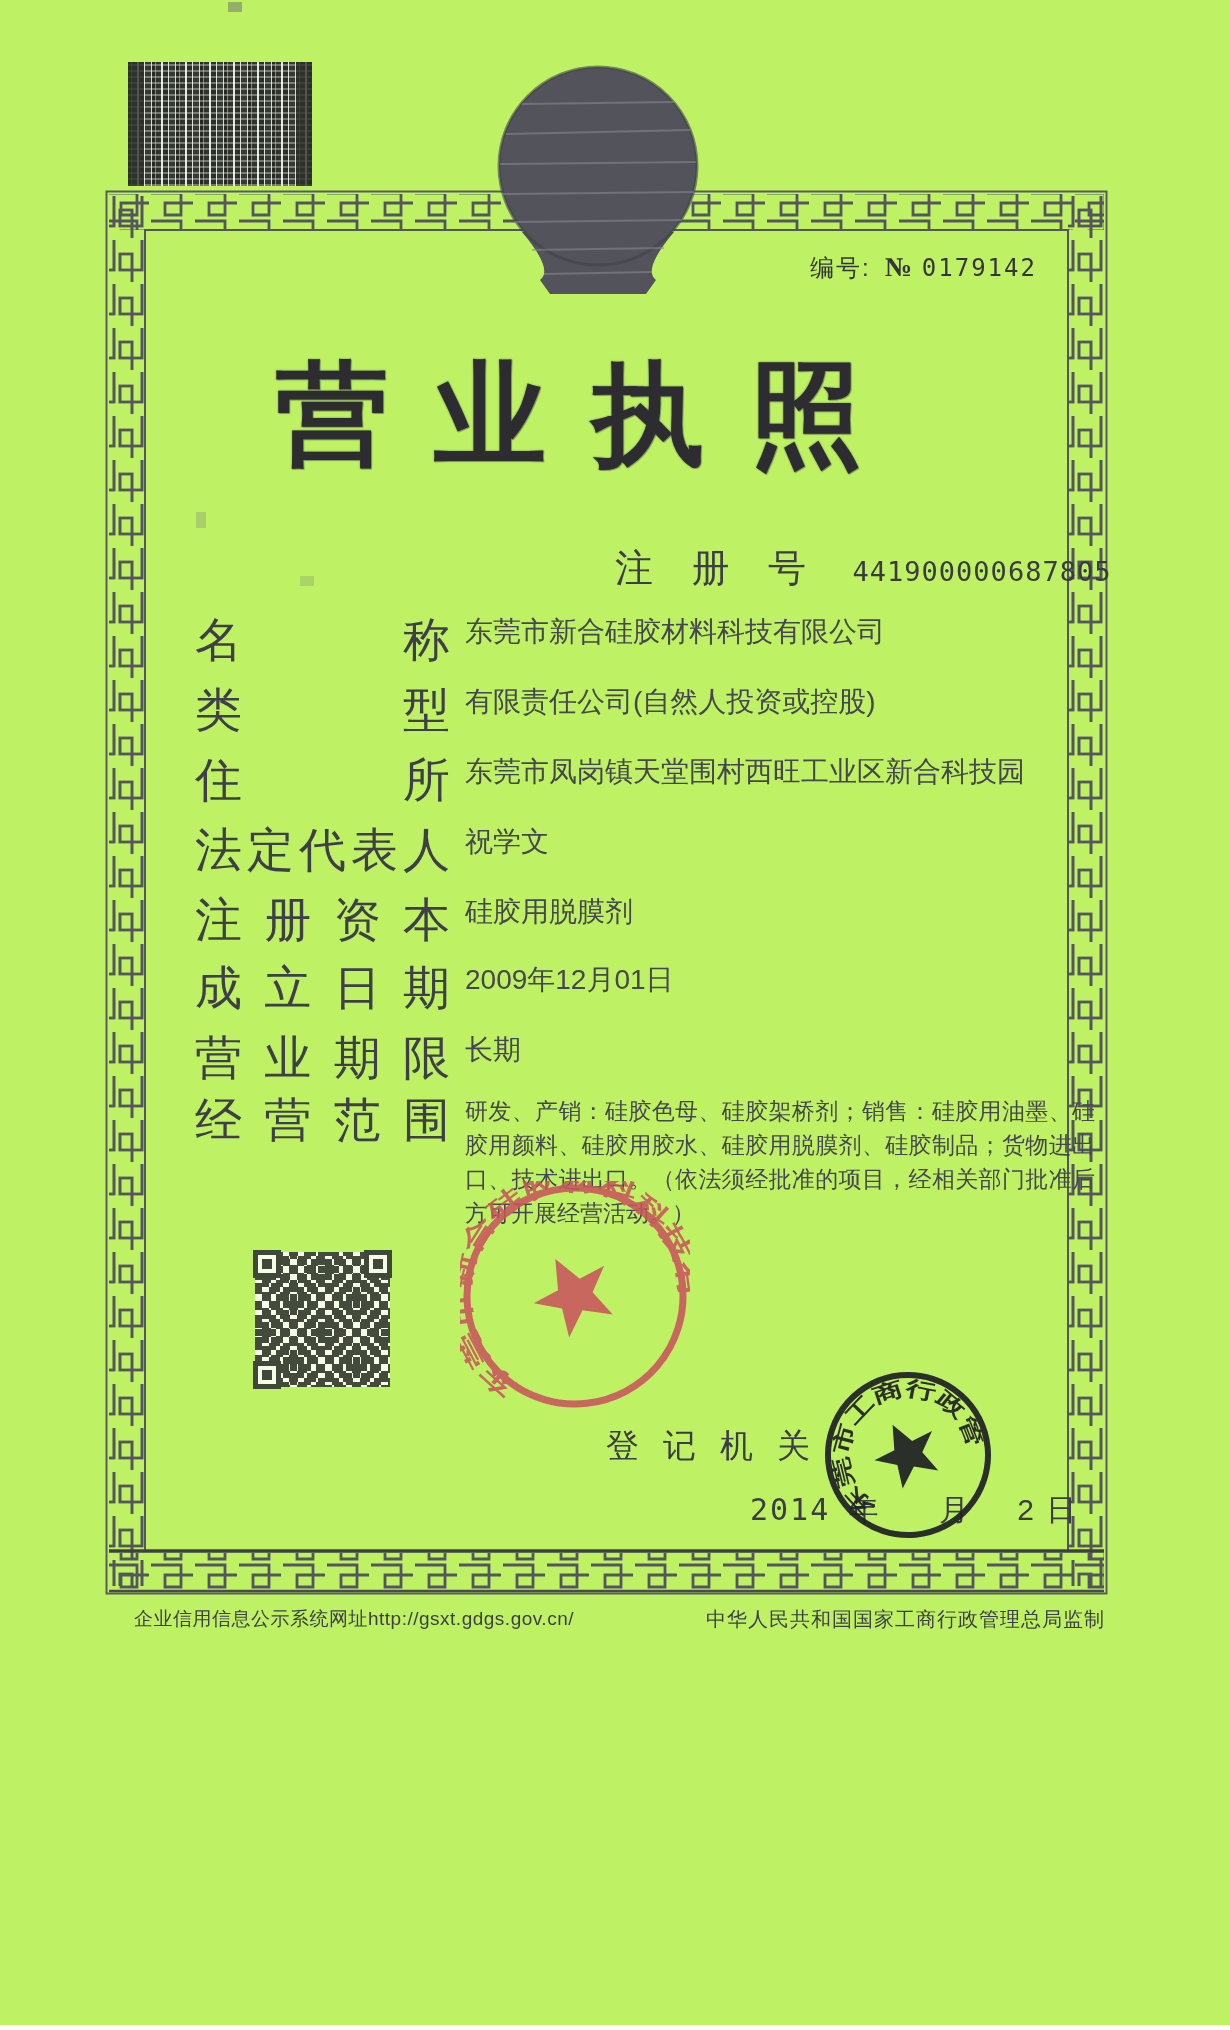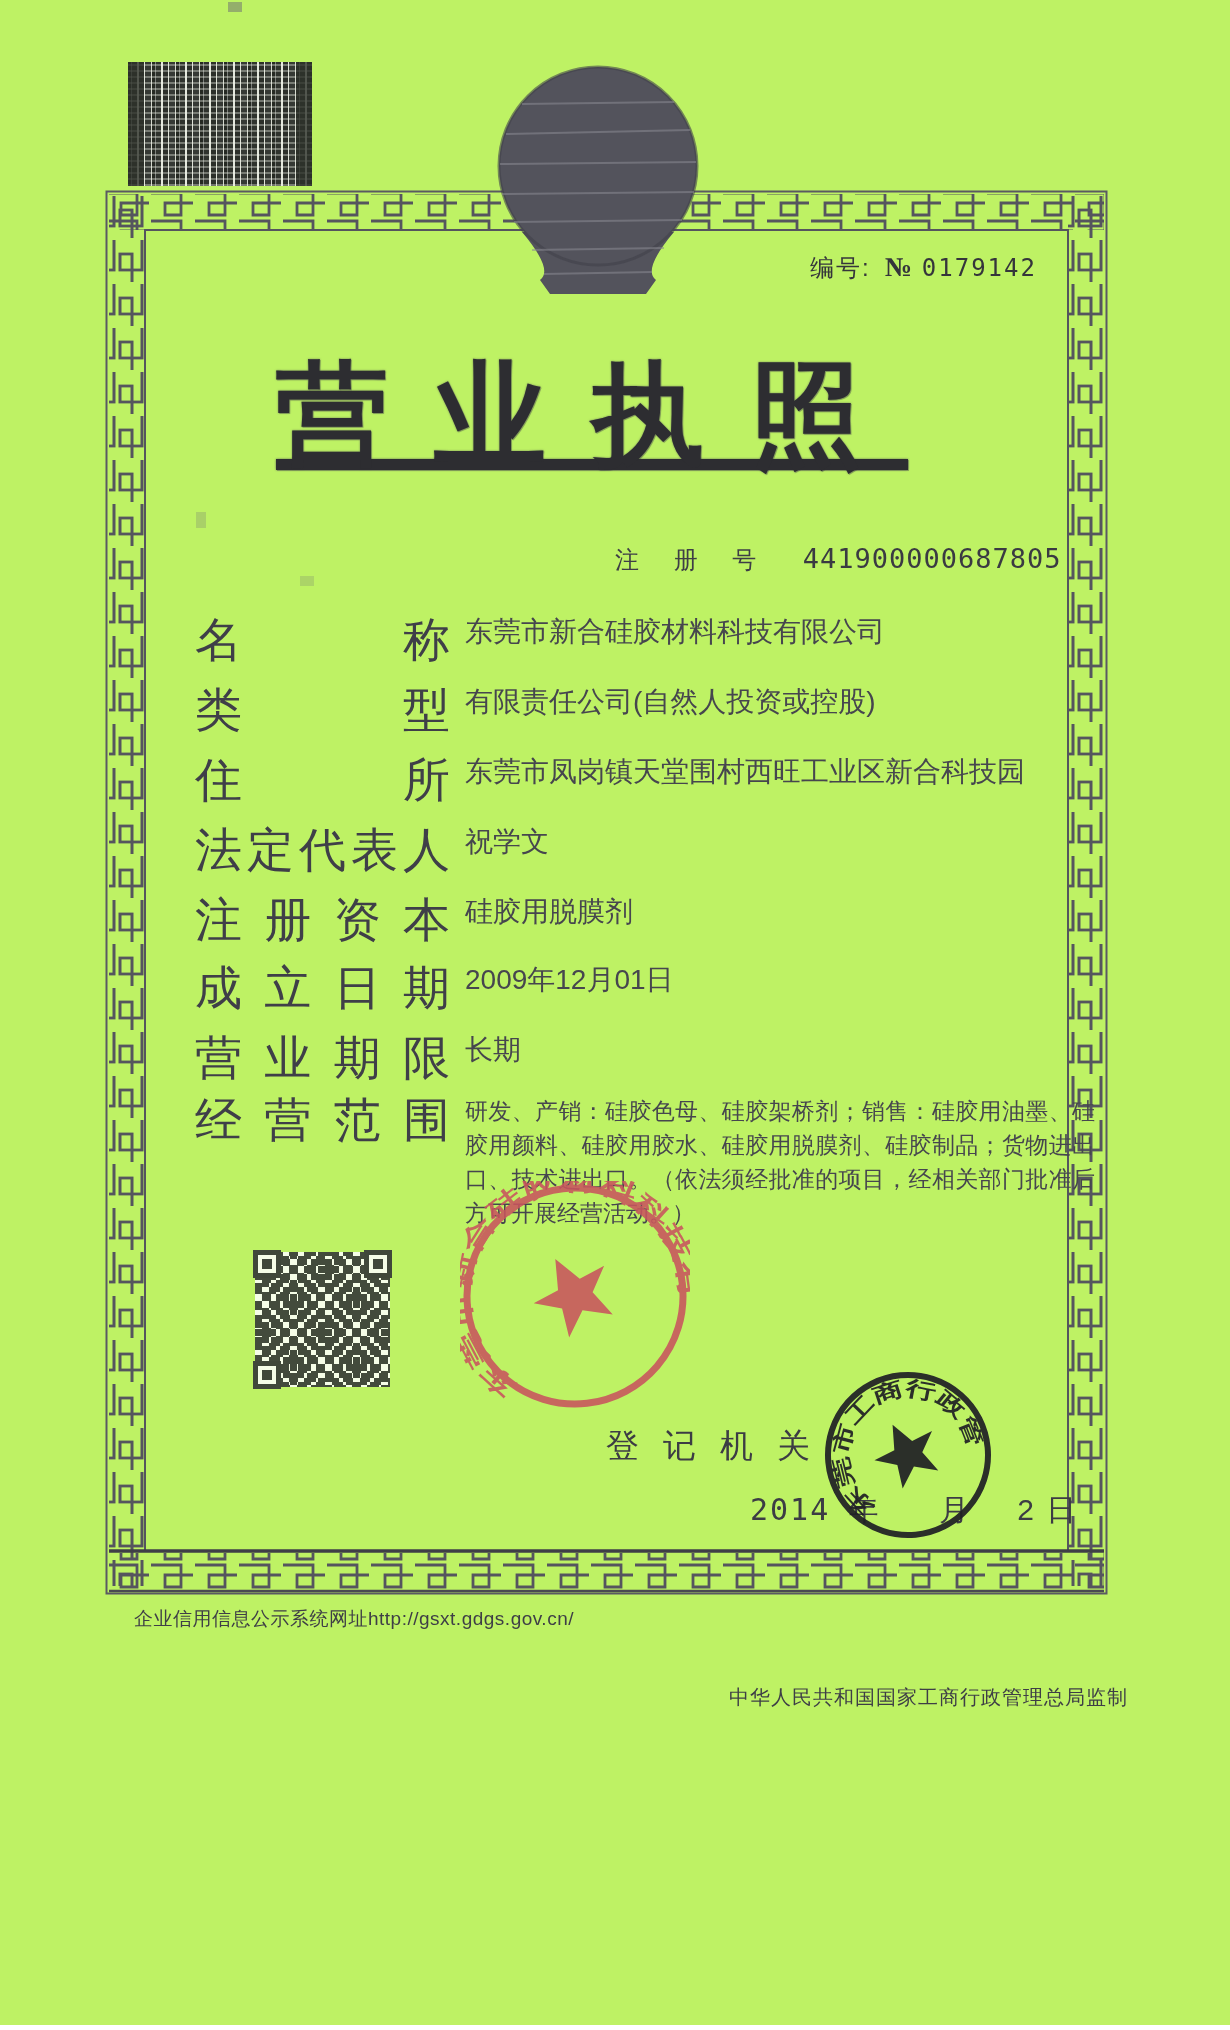--- a/index.html
+++ b/index.html
@@ -32,26 +32,26 @@
   
   #serial{top:252px;left:810px;z-index:5;font-size:24px;color:#35353b;letter-spacing:2px;}
   #serial .no-sym{font-family:"Liberation Serif",serif;font-weight:bold;font-size:27px;margin:0 8px 0 14px;}
   #serial .digits{font-family:"DejaVu Sans Mono",monospace;font-size:24px;letter-spacing:2px;}
 
   
   #title{
     top:340px;left:276px;width:700px;font-family:"Liberation Serif",serif;
     font-size:112px;font-weight:bold;letter-spacing:46px;color:#2d2d31;
     text-shadow:0 0 2px rgba(80,80,85,.8), 1px 1px 0 rgba(60,60,65,.35);
-    white-space:nowrap;z-index:5;text-decoration:underline;
+    white-space:nowrap;z-index:5;
   }
 
   
   #regline{top:543px;left:615px;z-index:5;white-space:nowrap;}
-  #regline .lbl{font-size:24px;letter-spacing:14px;color:#3e3e46;margin-top:41px;}
+  #regline .lbl{font-size:38px;letter-spacing:14px;color:#3e3e46;margin-top:41px;}
   #regline .num{font-family:"DejaVu Sans Mono",monospace;font-size:27px;color:#3a3a42;margin-left:28px;letter-spacing:1px;}
 
   
   .row{position:absolute;left:195px;width:900px;z-index:5;}
   .row .lbl{
     position:absolute;left:0;top:8px;width:255px;font-size:47px;color:#3f3f48;
     text-align:justify;text-align-last:justify;text-justify:inter-character;line-height:1;
   }
   .row .val{position:absolute;left:270px;top:6px;width:630px;font-size:28px;color:#46464e;line-height:1.3;}
   .row.scope .val{font-size:23px;line-height:1.48;text-align:justify;text-justify:inter-ideograph;}
@@ -74,21 +74,21 @@
 
   
   #registry{top:1424px;left:606px;z-index:5;font-size:33px;letter-spacing:24px;color:#3c3c44;white-space:nowrap;text-align:right;}
   #dateline{top:1490px;left:750px;z-index:5;font-size:30px;color:#3c3c44;white-space:nowrap;}
   #dateline span{display:inline-block;}
   #dateline .y{font-family:"DejaVu Sans Mono",monospace;letter-spacing:2px;}
   #dateline .g1{margin-left:10px;} #dateline .g2{margin-left:52px;} #dateline .g3{margin-left:40px;} #dateline .g4{margin-left:4px;}
 
   
   #footer-left{top:1606px;left:98px;font-size:19px;color:#3e3e46;z-index:5;letter-spacing:.5px;margin-left:36px;}
-  #footer-right{top:1684px;left:706px;font-size:20px;color:#3e3e46;z-index:5;letter-spacing:1px;margin-left:23px;}
+  #footer-right{top:1606px;left:706px;font-size:20px;color:#3e3e46;z-index:5;letter-spacing:1px;}
 
   .smudge{position:absolute;background:#6a6a72;opacity:.5;z-index:1;}
 </style>
 </head>
 <body>
 
 <div id="sheet">
 
   <div class="smudge" style="left:228px;top:2px;width:14px;height:10px;"></div>
   <div class="smudge" style="left:580px;top:166px;width:8px;height:6px;opacity:.3;"></div>

